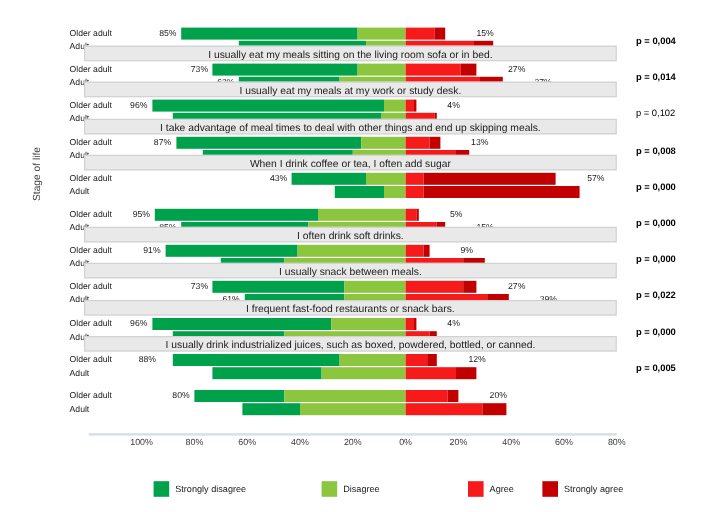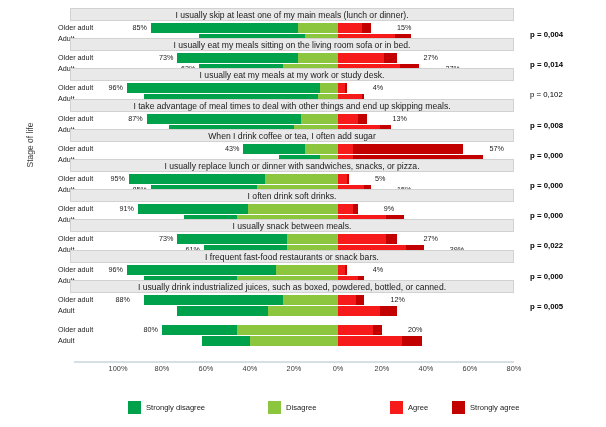--- a/index.html
+++ b/index.html
@@ -139,21 +139,20 @@
 </style>
 </head>
 <body>
 
 <div id="chart-root">
 
   <div class="y-axis-title">Stage of life</div>
 
   <div class="plot" id="plot">
       <div class="qgroup" style="top: 0px; height: 30.2px;">
-        <div class="qheader" style="top: 0px;">I usually skip at least one of my main meals (lunch or dinner).</div>
         <div class="rowlabel" style="top: 15px;">Older adult</div>
         <div class="bar" style="left: 151px; top: 15px; width: 220px;">
           <div class="seg sd" style="left: 0px; width: 147.4px;"></div>
           <div class="seg d" style="left: 147.4px; width: 39.6px;"></div>
           <div class="seg a" style="left: 187px; width: 24.2px;"></div>
           <div class="seg sa" style="left: 211.2px; width: 8.8px;"></div>
         </div>
         <div class="valleft" style="top: 15px; left: 117px; width: 30px;">85%</div>
         <div class="valright" style="top: 15px; left: 397px;">15%</div>
         <div class="rowlabel" style="top: 26px;">Adult</div>
@@ -241,21 +240,20 @@
         <div class="rowlabel" style="top: 26px;">Adult</div>
         <div class="bar" style="left: 278.6px; top: 26px; width: 204.6px;">
           <div class="seg sd" style="left: 0px; width: 41.8px;"></div>
           <div class="seg d" style="left: 41.8px; width: 17.6px;"></div>
           <div class="seg a" style="left: 59.4px; width: 15.4px;"></div>
           <div class="seg sa" style="left: 74.8px; width: 129.8px;"></div>
         </div>
         <div class="pval bold" style="top: 22px;">p = 0,000</div>
       </div>
       <div class="qgroup" style="top: 151px; height: 30.2px;">
-        <div class="qheader" style="top: 0px;">I usually replace lunch or dinner with sandwiches, snacks, or pizza.</div>
         <div class="rowlabel" style="top: 15px;">Older adult</div>
         <div class="bar" style="left: 129px; top: 15px; width: 220px;">
           <div class="seg sd" style="left: 0px; width: 136.4px;"></div>
           <div class="seg d" style="left: 136.4px; width: 72.6px;"></div>
           <div class="seg a" style="left: 209px; width: 8.8px;"></div>
           <div class="seg sa" style="left: 217.8px; width: 2.2px;"></div>
         </div>
         <div class="valleft" style="top: 15px; left: 95px; width: 30px;">95%</div>
         <div class="valright" style="top: 15px; left: 375px;">5%</div>
         <div class="rowlabel" style="top: 26px;">Adult</div>

